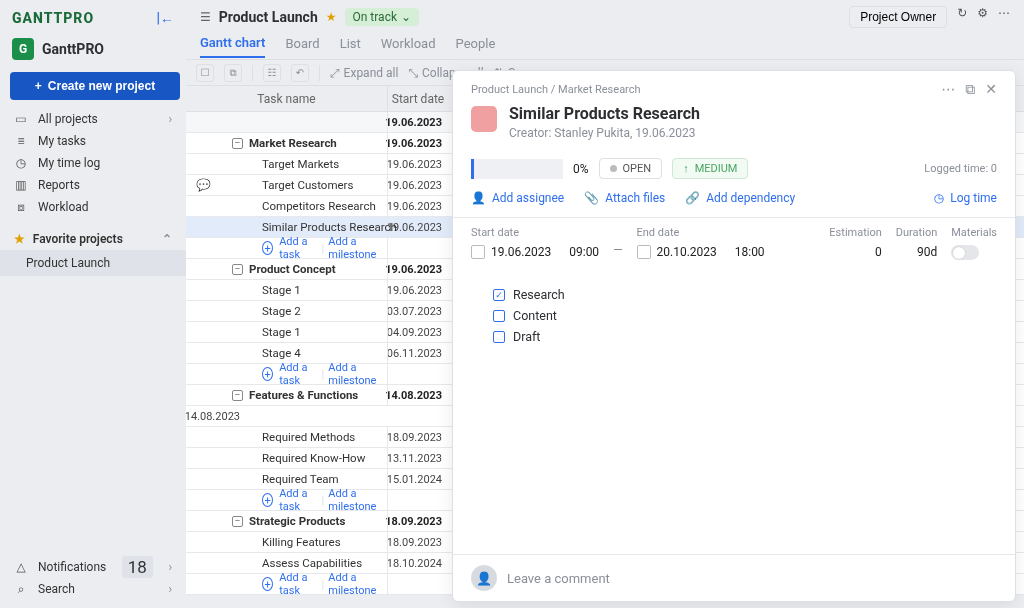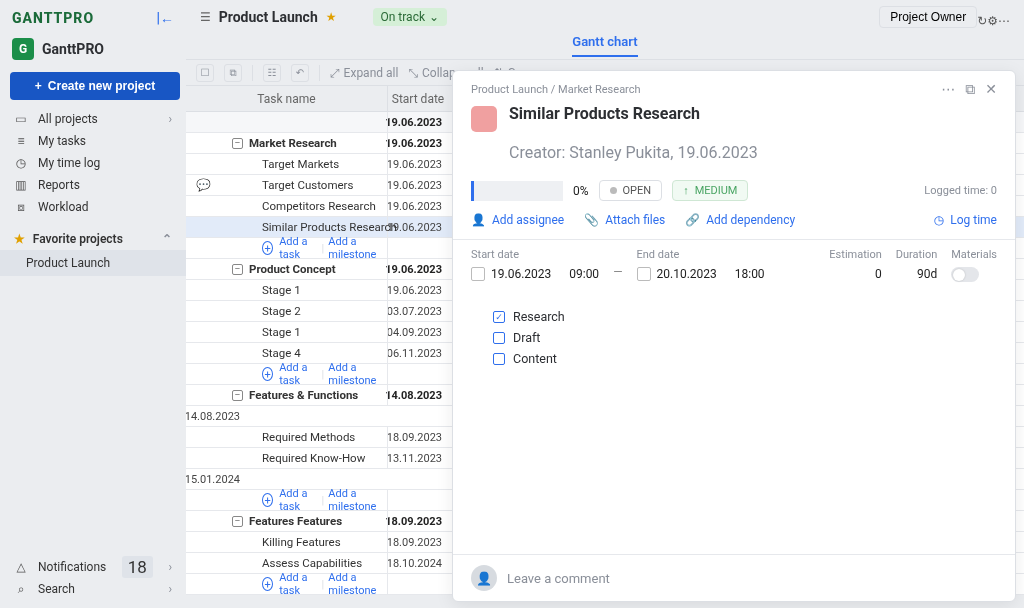--- a/index.html
+++ b/index.html
@@ -39,24 +39,24 @@
   .section-head .star{color:var(--amber);}
   .section-head .chev{margin-left:auto;color:var(--muted);}
   .fav-item{margin:0 -8px;padding:6px 26px;background:#dfe3e9;color:#333;}
   .sidebar-bottom{position:absolute;bottom:8px;left:8px;right:8px;}
   .badge{background:#dfe3e9;border-radius:3px;padding:1px 6px;font-size:17px;margin-left:auto;}
 
   
   .main{position:absolute;left:var(--sidebar-w);top:0;right:0;height:100%;display:flex;flex-direction:column;}
   .topbar{height:34px;display:flex;align-items:center;gap:8px;padding:0 14px;}
   .topbar .title{font-weight:700;font-size:14px;}
-  .status-pill{background:var(--green-bg);color:#2b6a37;border-radius:4px;padding:2px 8px;display:flex;align-items:center;gap:4px;font-size:12px;margin-left:28px;}
-  .top-right{margin-left:auto;display:flex;align-items:flex-end;color:#555;}
+  .status-pill{background:var(--green-bg);color:#2b6a37;border-radius:4px;padding:2px 8px;display:flex;align-items:center;gap:4px;font-size:12px;}
+  .top-right{margin-left:auto;display:flex;align-items:flex-start;gap:10px;color:#555;}
   .owner-btn{border:1px solid var(--border);border-radius:4px;padding:3px 10px;background:var(--bg);font-size:12px;}
-  .tabs{height:26px;display:flex;align-items:center;gap:20px;padding:0 14px;border-bottom:1px solid var(--border);flex-direction:column;}
+  .tabs{height:26px;display:flex;align-items:center;gap:20px;padding:0 14px;border-bottom:1px solid var(--border);}
   .tab{color:var(--muted);font-size:13px;padding-bottom:6px;}
   .tab.active{color:var(--blue);border-bottom:2px solid var(--blue);font-weight:600;}
   .toolbar{height:26px;border-bottom:1px solid var(--border);display:flex;align-items:center;gap:10px;padding:0 10px;color:var(--muted);font-size:12px;}
   .toolbar .tico{width:18px;height:18px;border:1px solid var(--border);border-radius:3px;display:flex;align-items:center;justify-content:center;font-size:10px;}
   .toolbar .sep{width:1px;height:16px;background:var(--border);}
   .tool-link{display:flex;align-items:center;gap:4px;}
 
   
   .grid-wrap{flex:1;overflow:hidden;}
   .grid-head{display:flex;height:26px;background:var(--bg);border-bottom:1px solid var(--border);}
@@ -82,21 +82,21 @@
   .row .c-name.ind2{padding-left:76px;}
 
   
   .panel{position:absolute;right:8px;top:70px;bottom:6px;width:564px;background:#fff;border:1px solid var(--border);border-radius:6px;box-shadow:0 4px 18px rgba(0,0,0,.08);display:flex;flex-direction:column;}
   .p-head{padding:12px 18px 6px 18px;}
   .p-head .crumbs{font-size:11px;color:var(--muted);display:flex;align-items:center;}
   .p-head .p-icons{float:right;display:flex;gap:10px;color:var(--muted);font-size:14px;margin-top:-2px;}
   .p-title-row{display:flex;align-items:flex-start;gap:12px;margin-top:8px;}
   .p-color{width:26px;height:26px;border-radius:5px;background:#f0a0a0;margin-top:2px;flex-shrink:0;}
   .p-title{font-weight:700;font-size:16px;}
-  .p-sub{color:var(--muted);font-size:16px;margin-top:20px;}
+  .p-sub{color:var(--muted);font-size:12px;margin-top:3px;}
   .p-status-row{display:flex;align-items:center;gap:10px;padding:12px 18px 8px 18px;}
   .progress-shell{width:92px;height:20px;background:#eef0f3;border-left:3px solid var(--blue);}
   .pct{font-size:12px;color:#222;}
   .chip{border:1px solid var(--border);border-radius:4px;padding:3px 10px;font-size:11px;display:flex;align-items:center;gap:6px;color:#555;}
   .chip.open .dot{width:7px;height:7px;background:#bbb;border-radius:50%;}
   .chip.med{color:var(--green);border-color:#cfe7d4;background:#f1faf3;}
   .chip.med .arrow{color:var(--green);}
   .logged{margin-left:auto;color:var(--muted);font-size:11px;}
   .p-actions{display:flex;gap:20px;padding:4px 18px 12px 18px;align-items:center;}
   .act{color:var(--blue);font-size:12px;display:flex;align-items:center;gap:6px;}
@@ -336,37 +336,40 @@
           </div>
           <div class="c-date">18.09.2023</div>
         </div>
         <div class="row">
           <div class="c-name ind2">
             <span class="txt">Required Know-How</span>
           </div>
           <div class="c-date">13.11.2023</div>
         </div>
         <div class="row">
+          <div class="c-name ind2">
+            <span class="txt">Required Team</span>
+          </div>
           <div class="c-date">15.01.2024</div>
         </div>
         <div class="row addrow">
           <div class="c-name ind2">
             <span class="circled">+</span>
             <span class="add-links">
               <a>Add a task</a>
               <span class="divider">|</span>
               <a>Add a milestone</a>
             </span>
           </div>
           <div class="c-date"></div>
         </div>
         <div class="row section">
           <div class="c-name ind1">
             <span class="collapse-sq">–</span>
-            <span class="txt">Features Features</span>
+            <span class="txt">Strategic Products</span>
           </div>
           <div class="c-date">18.09.2023</div>
         </div>
         <div class="row">
           <div class="c-name ind2">
             <span class="txt">Killing Features</span>
           </div>
           <div class="c-date">18.09.2023</div>
         </div>
         <div class="row">
@@ -465,24 +468,24 @@
       <span class="switch"></span>
     </div>
   </div>
   <div class="p-check" id="checklist">
       <div class="check-row">
         <span class="cbox">✓</span>
         <span>Research</span>
       </div>
       <div class="check-row">
         <span class="cbox"></span>
-        <span>Draft</span>
+        <span>Content</span>
       </div>
       <div class="check-row">
         <span class="cbox"></span>
-        <span>Content</span>
+        <span>Draft</span>
       </div>
     </div>
   <div class="panel-footer">
     <div class="avatar">👤</div>
     <div class="comment-ph">Leave a comment</div>
   </div>
 </section>
 
 </body></html>

